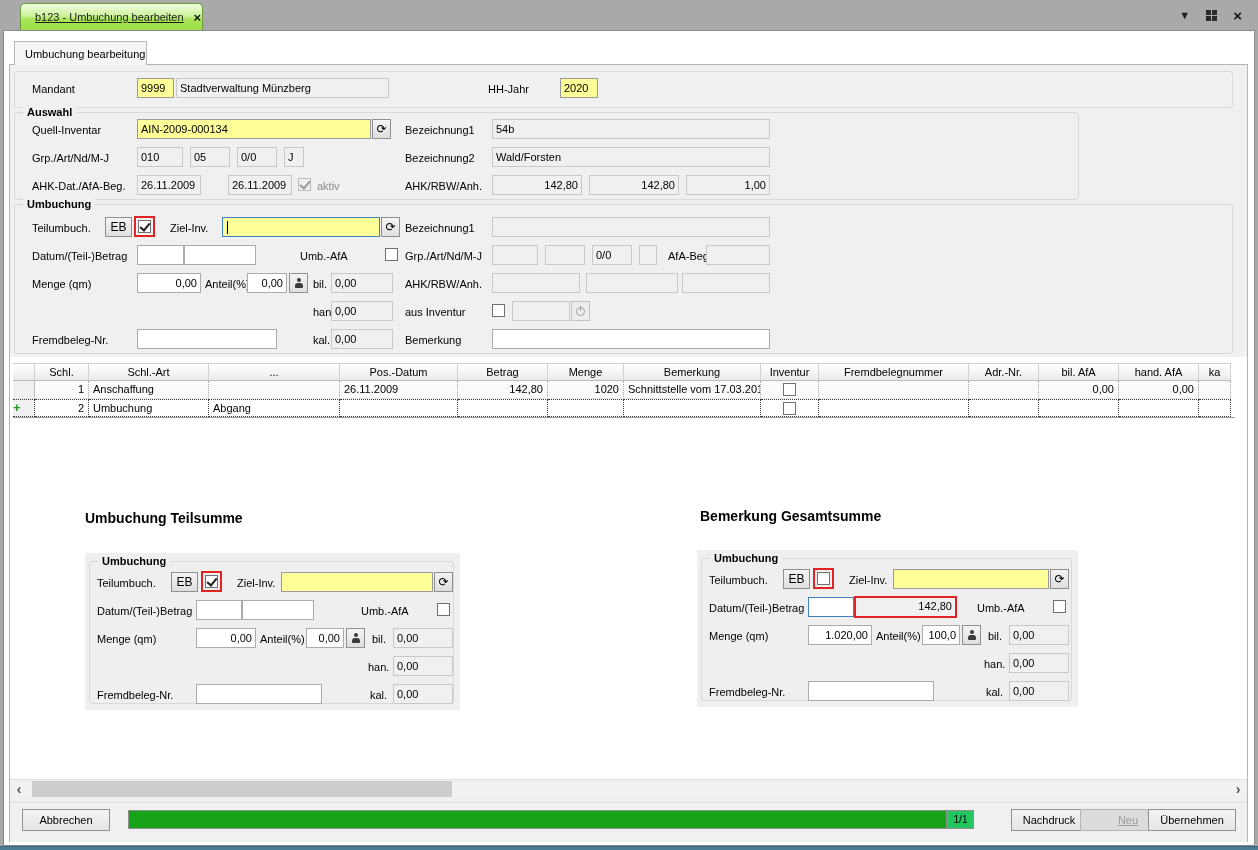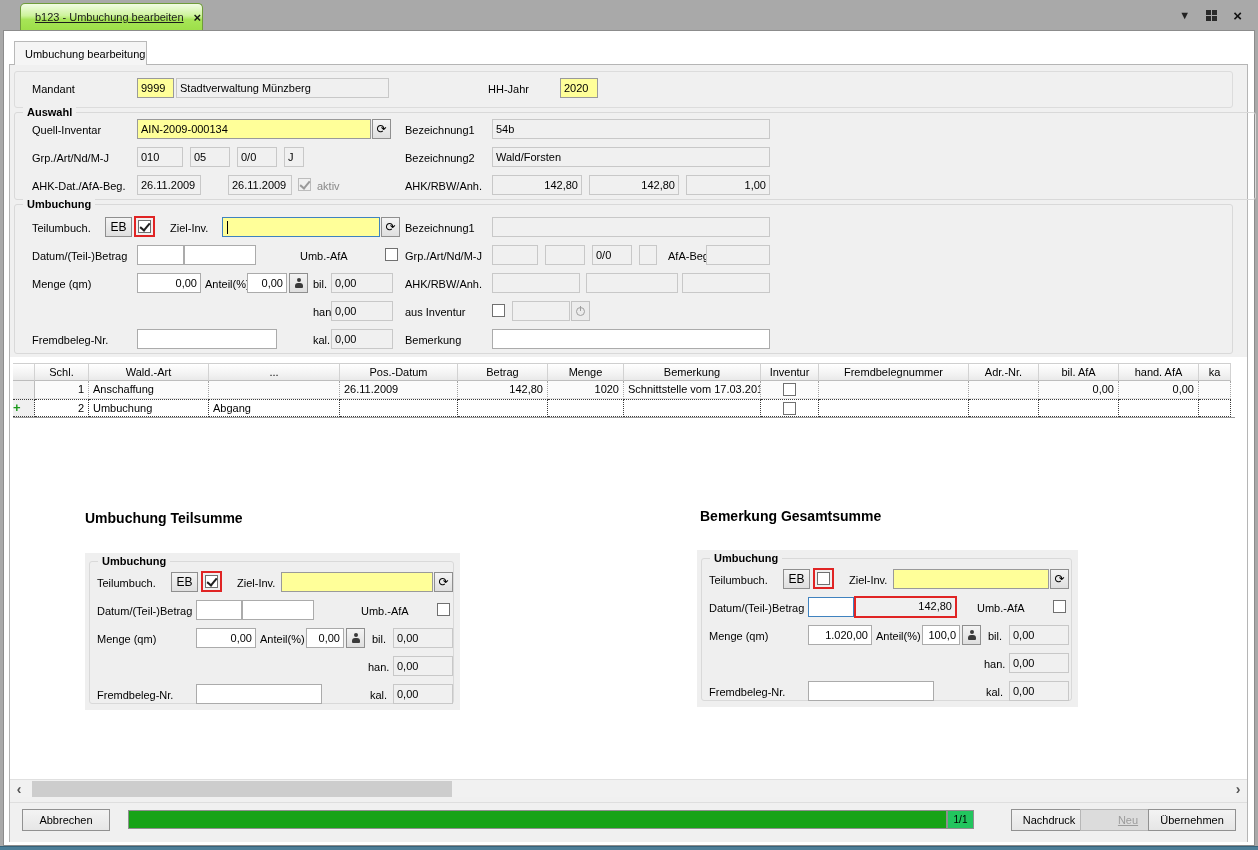--- a/index.html
+++ b/index.html
@@ -117,21 +117,21 @@
   </div>
   <div class="content"></div>
 
   <div class="mandant-box" style="left:14px;top:71px;width:1219px;height:37px;"></div>
   <span class="lbl" style="left:32px;top:79px;">Mandant</span>
   <span class="inp yellow" style="left:137px;top:78px;width:37px;">9999</span>
   <span class="inp ro" style="left:176px;top:78px;width:213px;">Stadtverwaltung Münzberg</span>
   <span class="lbl" style="left:488px;top:79px;">HH-Jahr</span>
   <span class="inp yellow" style="left:560px;top:78px;width:38px;">2020</span>
 
-  <div class="group" style="left:14px;top:112px;width:1242px;height:88px;">
+  <div class="group" style="left:14px;top:112px;width:1065px;height:88px;">
     <span class="legend">Auswahl</span>
   </div>
   <span class="lbl" style="left:32px;top:120px;">Quell-Inventar</span>
   <span class="inp yellow" style="left:137px;top:119px;width:234px;">AIN-2009-000134</span>
   <span class="btn-sm" style="left:372px;top:119px;width:19px;">
       <span>⟳</span>
     </span>
   <span class="lbl" style="left:405px;top:120px;">Bezeichnung1</span>
   <span class="inp ro" style="left:492px;top:119px;width:278px;">54b</span>
 
@@ -212,21 +212,21 @@
   <span class="lbl" style="left:313px;top:330px;">kal.</span>
   <span class="inp ro" style="left:331px;top:329px;width:62px;">0,00</span>
   <span class="lbl" style="left:405px;top:330px;">Bemerkung</span>
   <span class="inp" style="left:492px;top:329px;width:278px;"></span>
 
   <div class="grid-area">
     <div class="tbl">
       <div class="tr head">
           <div class="th" style="width: 22px;"></div>
           <div class="th" style="width: 54px;">Schl.</div>
-          <div class="th" style="width: 120px;">Wald.-Art</div>
+          <div class="th" style="width: 120px;">Schl.-Art</div>
           <div class="th" style="width: 131px;">...</div>
           <div class="th" style="width: 118px;">Pos.-Datum</div>
           <div class="th" style="width: 90px;">Betrag</div>
           <div class="th" style="width: 76px;">Menge</div>
           <div class="th" style="width: 137px;">Bemerkung</div>
           <div class="th" style="width: 58px;">Inventur</div>
           <div class="th" style="width: 150px;">Fremdbelegnummer</div>
           <div class="th" style="width: 70px;">Adr.-Nr.</div>
           <div class="th" style="width: 80px;">bil. AfA</div>
           <div class="th" style="width: 80px;">hand. AfA</div>

